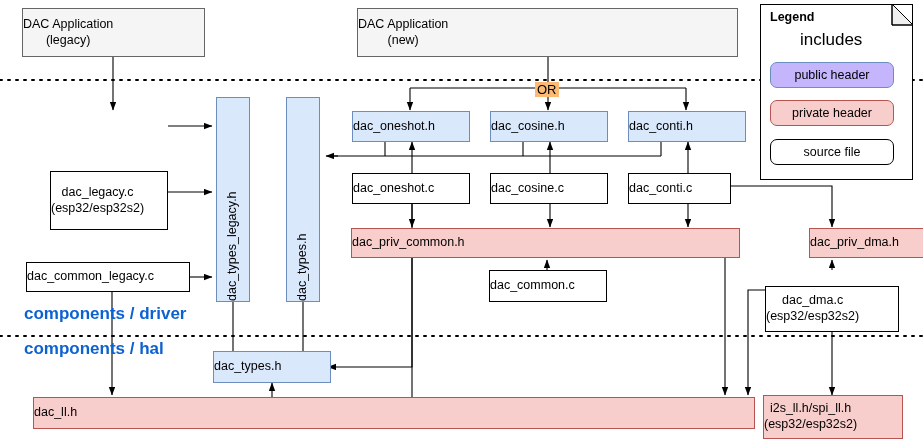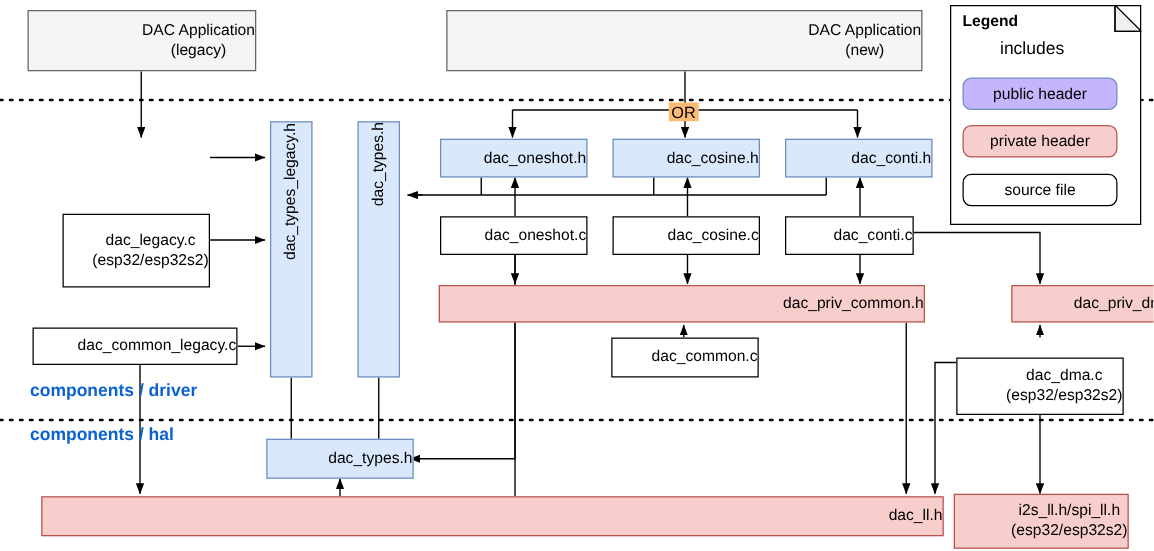--- a/index.html
+++ b/index.html
@@ -1,39 +1,39 @@
 <!DOCTYPE html>
 <html><head>
 <meta charset="utf-8">
 <style>
   html,body{margin:0;padding:0;background:#ffffff;}
   body{font-family:"Liberation Sans","DejaVu Sans",sans-serif;}
   #canvas{position:relative;width:923px;height:441px;background:#ffffff;overflow:hidden;}
-  .node{position:absolute;box-sizing:border-box;display:flex;align-items:center;justify-content:flex-end;
+  .node{position:absolute;box-sizing:border-box;display:flex;align-items:center;justify-content:flex-start;
         text-align:center;font-size:12.5px;line-height:1.25;color:#000;border:1px solid #000;background:#fff;}
   .node .ln{display:block;}
   .app{background:#f5f5f5;border:1px solid #666666;}
   .pub{background:#dae8fc;border:1px solid #6c8ebf;}
   .priv{background:#f8cecc;border:1px solid #b85450;}
   .src{background:#ffffff;border:1px solid #000000;}
   .vert{writing-mode:vertical-rl;transform:rotate(180deg);}
   .vert .inner{display:block;white-space:nowrap;}
-  .zlabel{position:absolute;color:#0d62d1;font-weight:bold;font-size:14px;white-space:nowrap;}
+  .zlabel{position:absolute;color:#0d62d1;font-weight:bold;font-size:17px;white-space:nowrap;}
   .orlabel{position:absolute;font-size:13px;color:#000;background:#fdba74;padding:0 2px;}
   svg.wires{position:absolute;left:0;top:0;width:923px;height:441px;pointer-events:none;}
   
   .legend{position:absolute;border:1px solid #000;background:#fff;box-sizing:border-box;}
   .legend-title{position:absolute;font-weight:bold;font-size:12.5px;color:#000;}
   .legend-fold{position:absolute;}
   .lgbox{position:absolute;box-sizing:border-box;display:flex;align-items:center;justify-content:center;
          font-size:12.5px;border-radius:7px;}
   .lgpub{background:#c4b5fd;border:1px solid #6c8ebf;}
   .lgpriv{background:#f8cecc;border:1px solid #b85450;}
   .lgsrc{background:#fff;border:1px solid #000;}
-  .lgincl{position:absolute;font-size:14px;}
+  .lgincl{position:absolute;font-size:17px;}
 </style>
 </head>
 <body>
 
 <div id="canvas">
 
   <svg class="wires" viewBox="0 0 923 441">
     <defs>
       <marker id="ah" markerWidth="9" markerHeight="9" refX="7.6" refY="3" orient="auto" markerUnits="strokeWidth">
         <path d="M0,0 L8,3 L0,6 z" fill="#000"></path>

